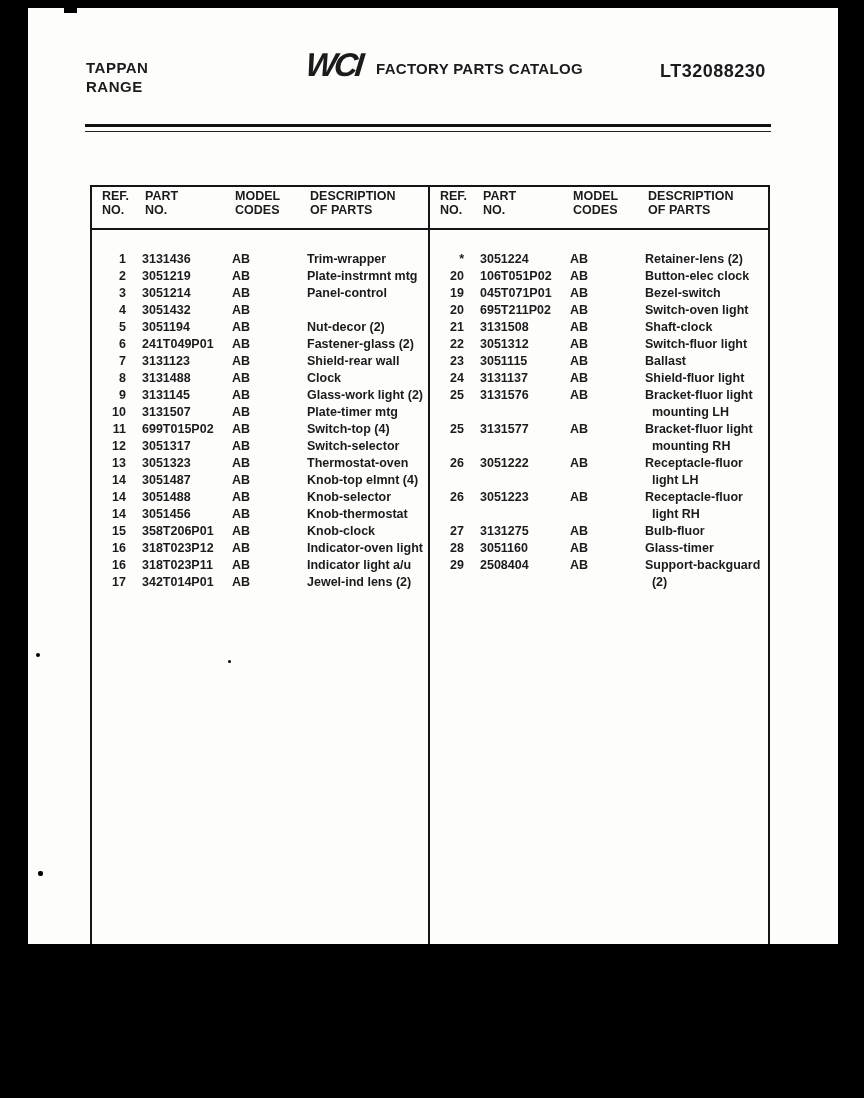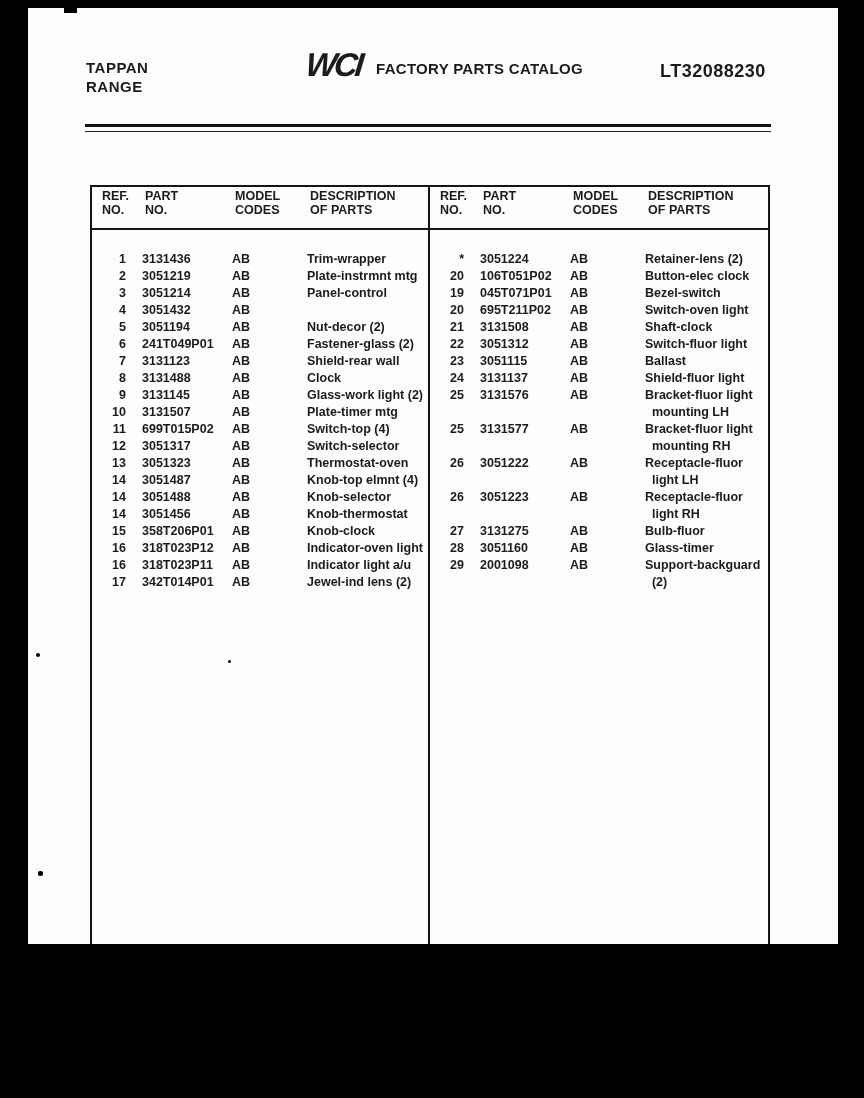--- a/index.html
+++ b/index.html
@@ -295,21 +295,21 @@
               <span class="cell c-desc">Bulb-fluor</span>
             </div>
             <div class="row">
               <span class="cell c-ref">28</span>
               <span class="cell c-part">3051160</span>
               <span class="cell c-model">AB</span>
               <span class="cell c-desc">Glass-timer</span>
             </div>
             <div class="row">
               <span class="cell c-ref">29</span>
-              <span class="cell c-part">2001098</span>
+              <span class="cell c-part">2508404</span>
               <span class="cell c-model">AB</span>
               <span class="cell c-desc">Support-backguard
   (2)</span>
             </div>
           </div>
       </div>
     </div>
 
     <div class="footer-note">* = Not Illustrated</div>
     <div class="footer-page">E-3</div>

